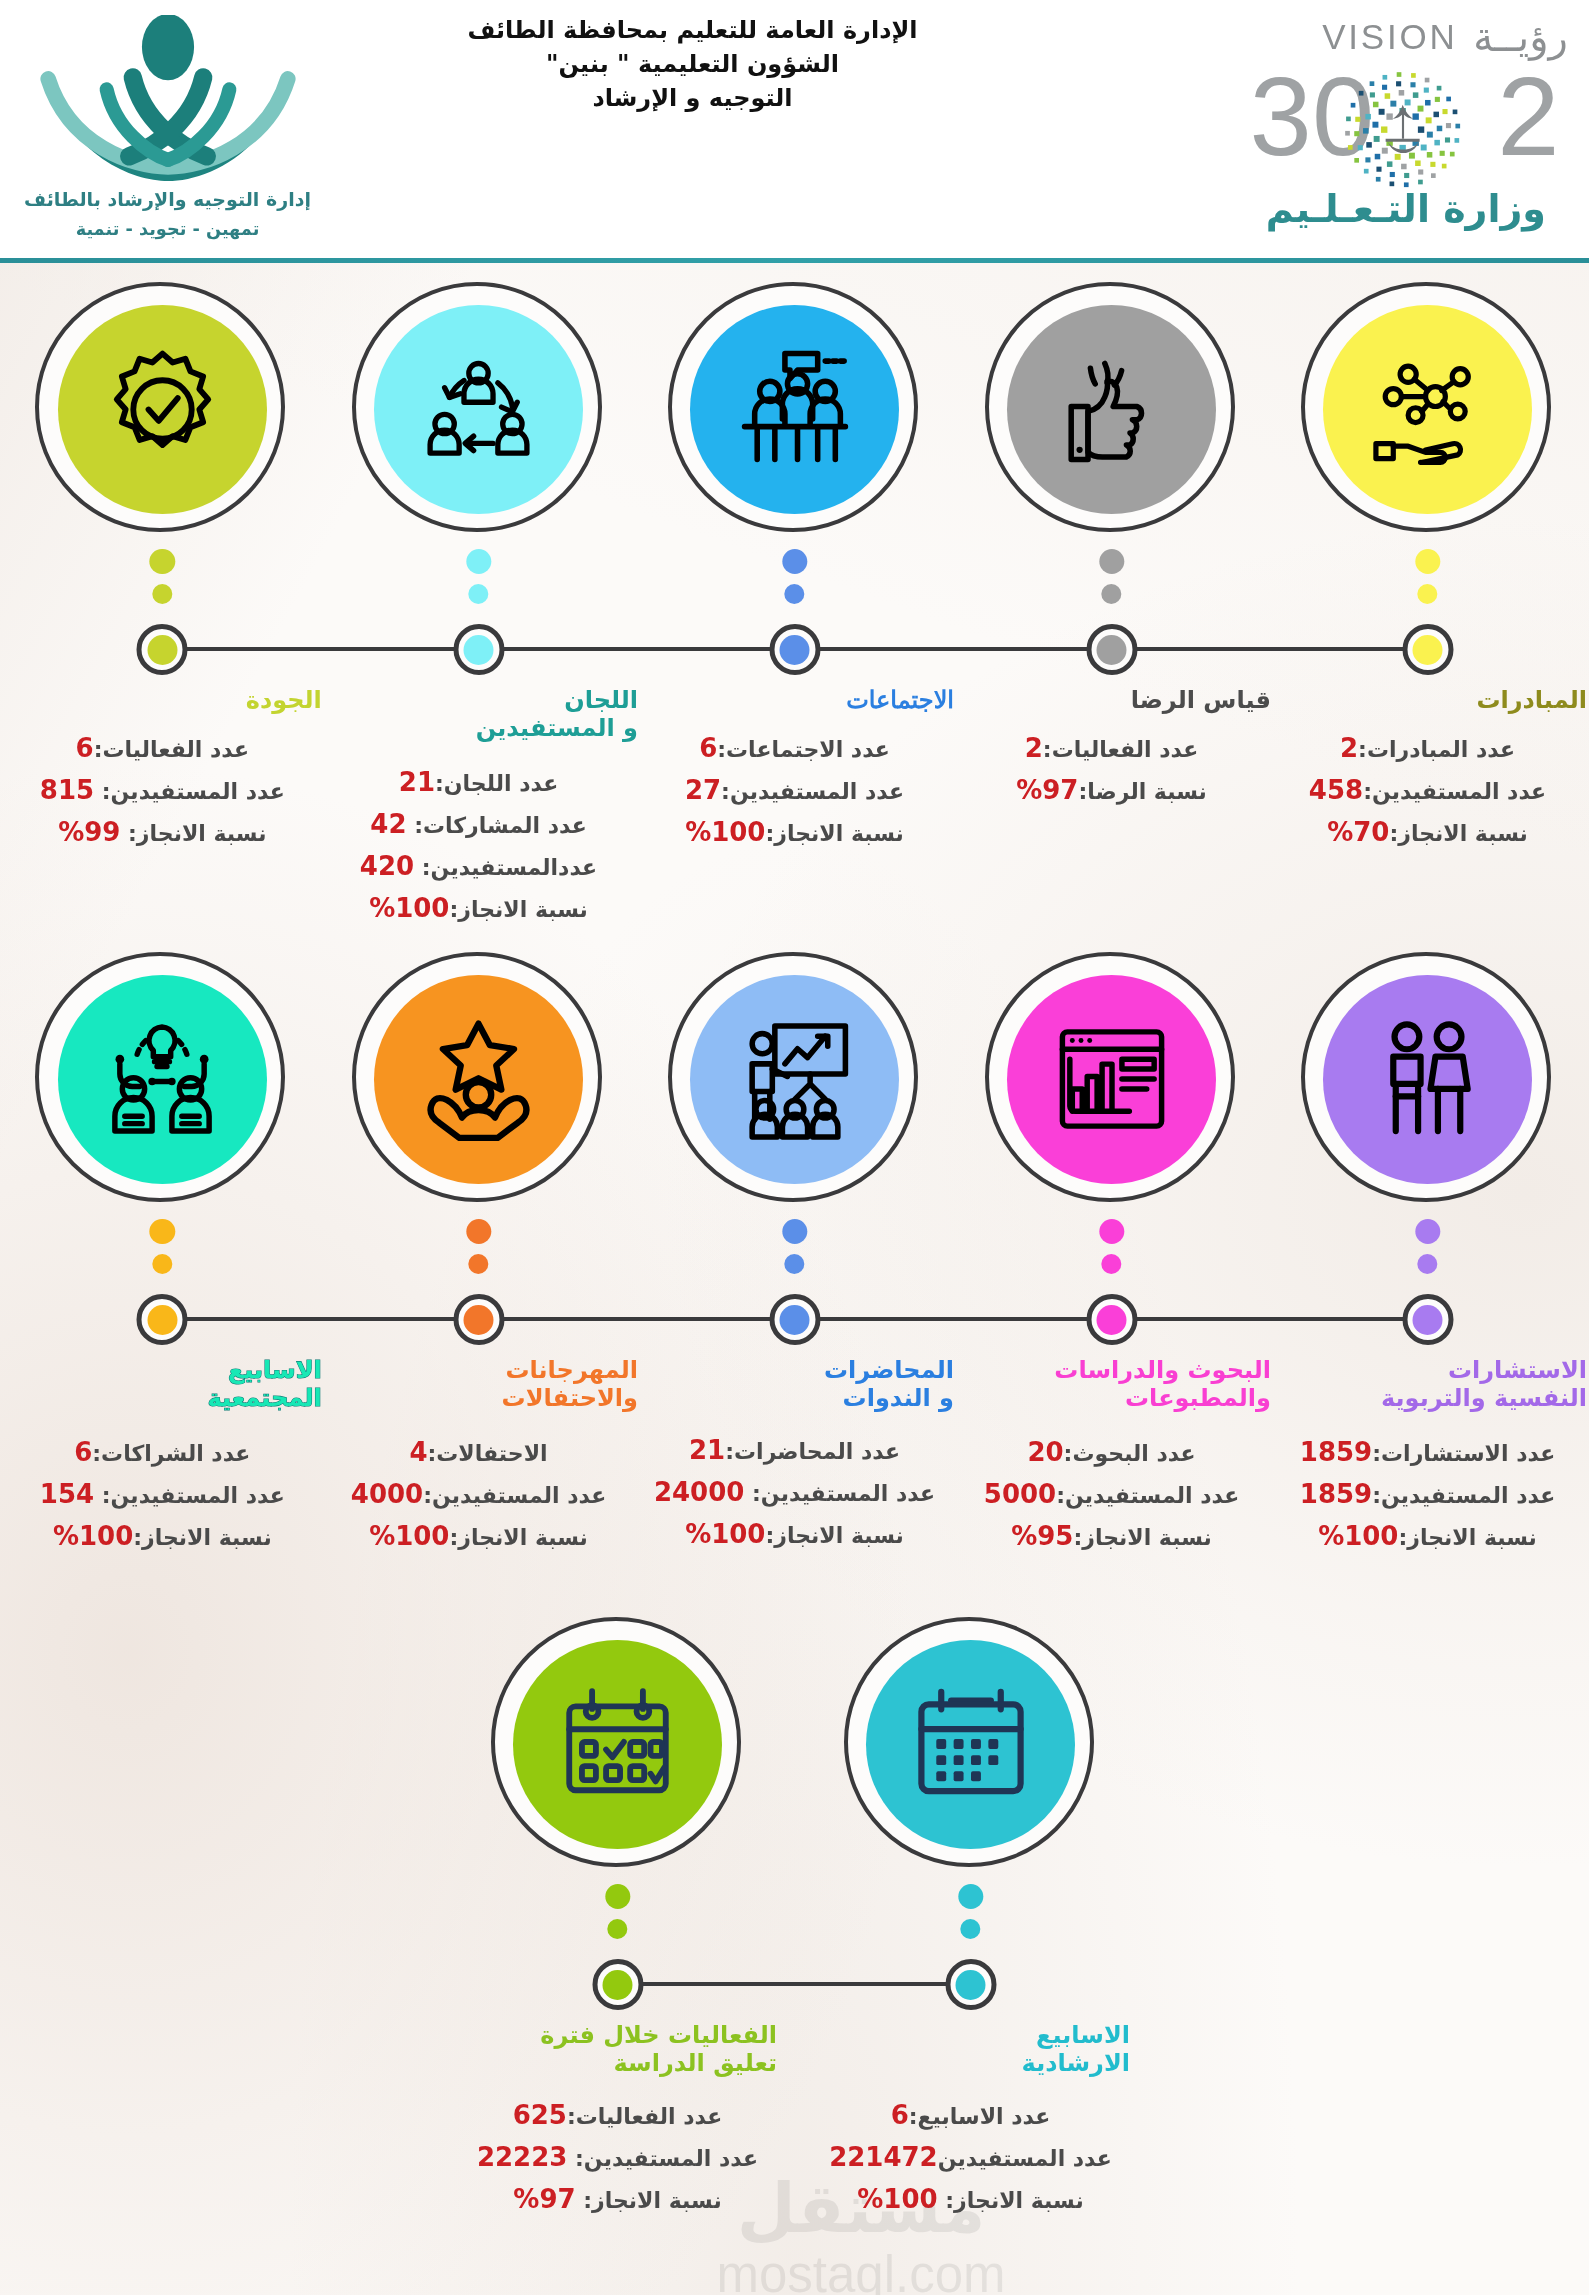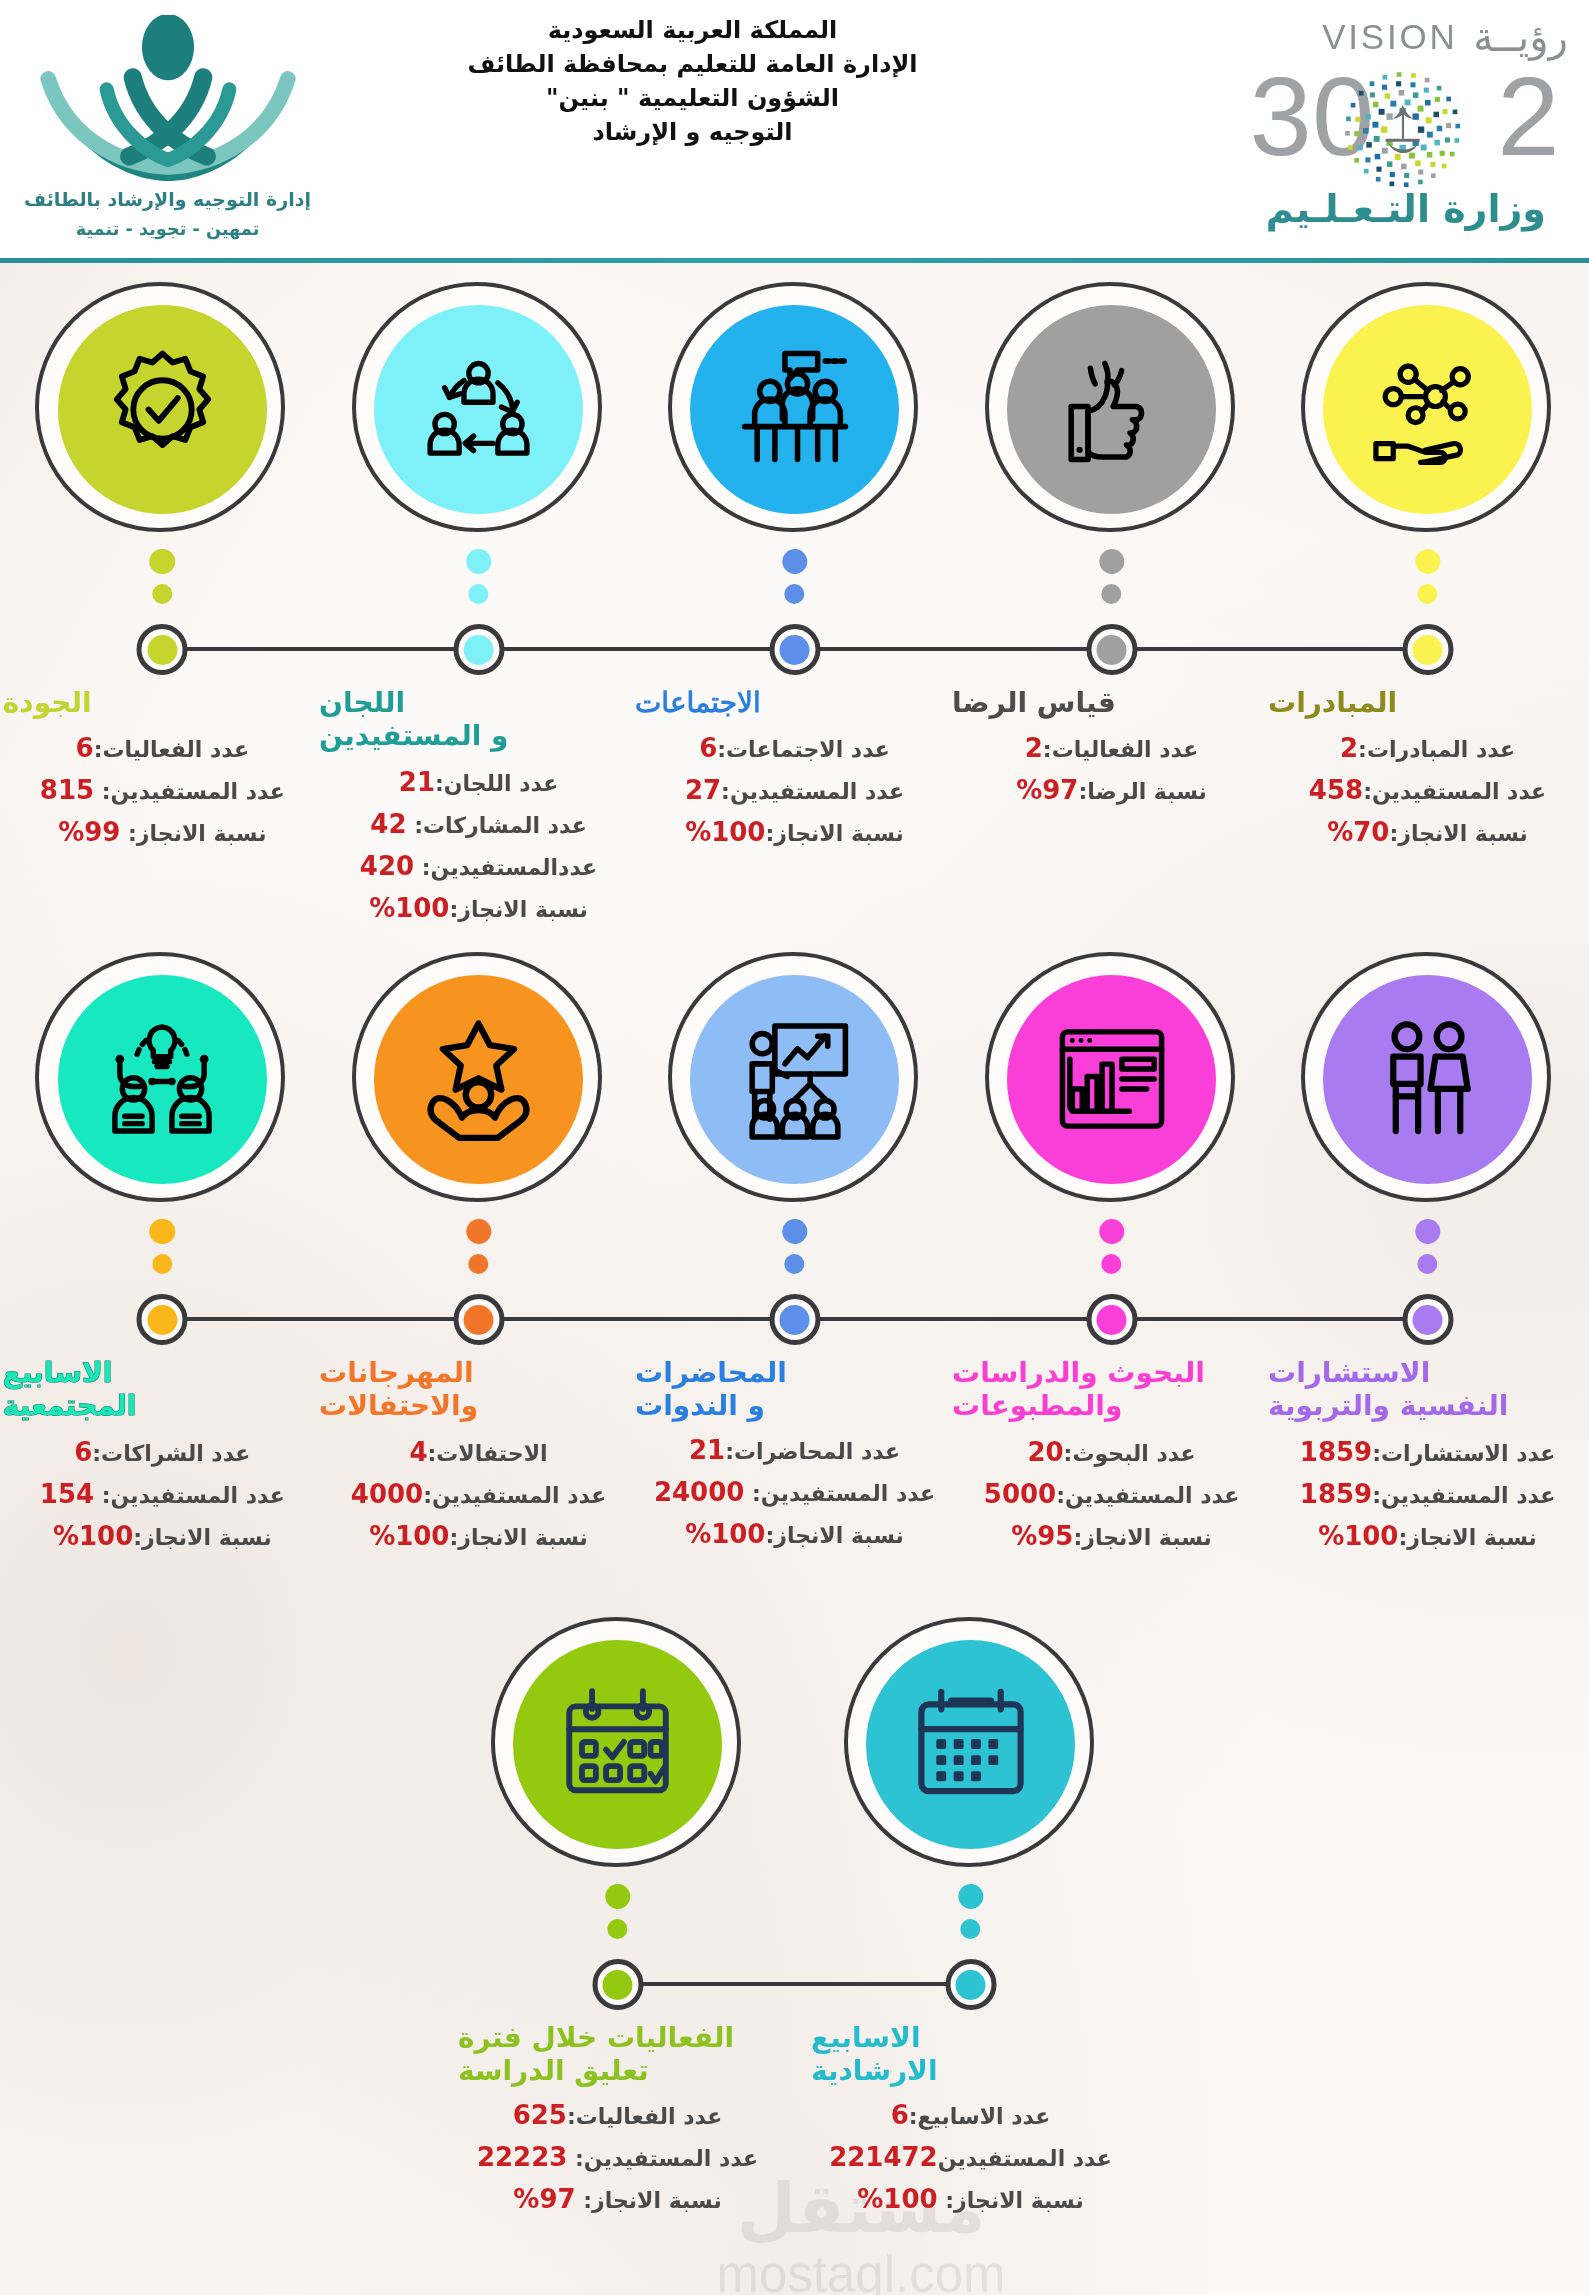--- a/index.html
+++ b/index.html
@@ -83,22 +83,22 @@
     position:absolute;left:50%;transform:translateX(-50%);top:342px;
     width:51px;height:51px;border-radius:50%;border:5px solid #3a3a3c;
     background:#fdfcfb;box-sizing:border-box;z-index:3;
   }
   .node .nd{position:absolute;left:50%;top:50%;transform:translate(-50%,-50%);
     width:30px;height:30px;border-radius:50%;}
 
   .track{position:absolute;height:4.2px;background:#3a3a3c;top:365px;z-index:1;}
 
   .cap{
-    position:absolute;top:404px;left:0;width:319px;text-align:left;
-    font-size:28px;font-weight:bold;line-height:1.18;direction:rtl;
+    position:absolute;top:404px;left:0;width:319px;text-align:right;
+    font-size:24px;font-weight:bold;line-height:1.18;direction:rtl;
   }
   .stats{
     position:absolute;left:0;width:319px;text-align:center;direction:rtl;
     font-size:22px;font-weight:bold;color:#4a4a4a;line-height:1.62;
   }
   .stats .num{color:#cc1f23;font-size:26px;font-weight:bold;}
   .stats .line{white-space:nowrap;}
 
   
   .wm{position:absolute;left:635px;top:2175px;width:452px;text-align:center;
@@ -122,21 +122,20 @@
         <path d="M150 88 C 165 150, 215 185, 255 200" fill="none" stroke="#1c7f7b" stroke-width="26" stroke-linecap="round"></path>
         <path d="M250 88 C 235 150, 185 185, 145 200" fill="none" stroke="#1c7f7b" stroke-width="26" stroke-linecap="round"></path>
         <path d="M113 105 C 125 160, 170 195, 200 205" fill="none" stroke="#2b9a94" stroke-width="20" stroke-linecap="round"></path>
         <path d="M287 105 C 275 160, 230 195, 200 205" fill="none" stroke="#2b9a94" stroke-width="20" stroke-linecap="round"></path>
       </svg>
       <div class="l1">إدارة التوجيه والإرشاد بالطائف</div>
       <div class="l2">تمهين - تجويد - تنمية</div>
     </div>
 
     <div class="hdr-title">
-      <div>المملكة العربية السعودية</div>
       <div>الإدارة العامة للتعليم بمحافظة الطائف</div>
       <div>الشؤون التعليمية " بنين"</div>
       <div>التوجيه و الإرشاد</div>
     </div>
 
     <div class="logo-right">
       <div class="v-row1">
         <span class="v-ar">رؤيــة</span>
         <span class="v-en">VISION</span>
       </div>

